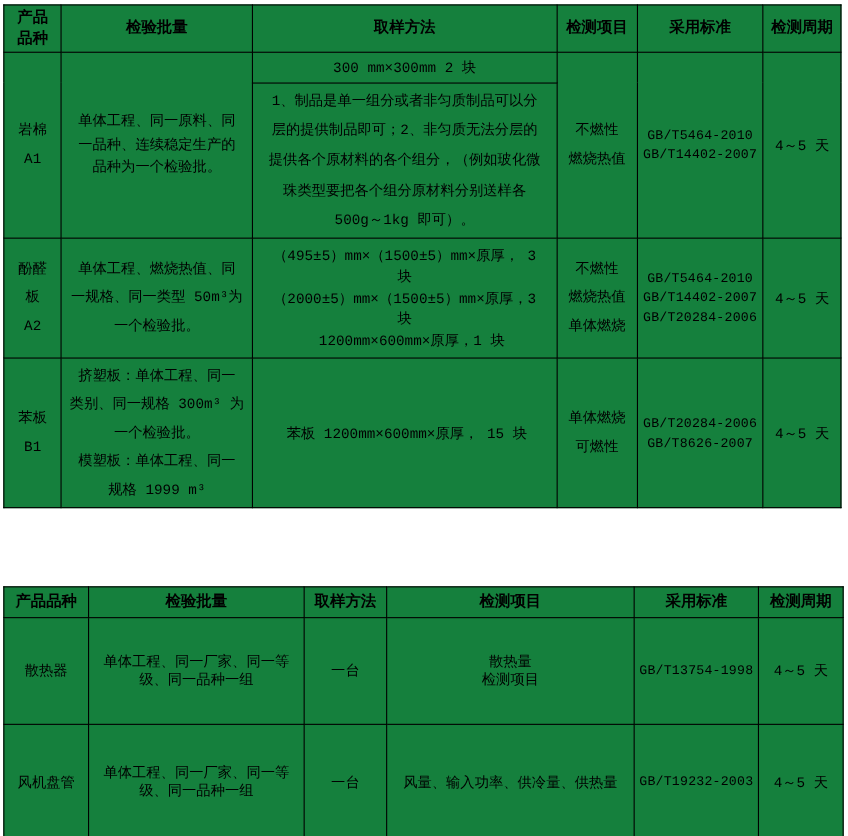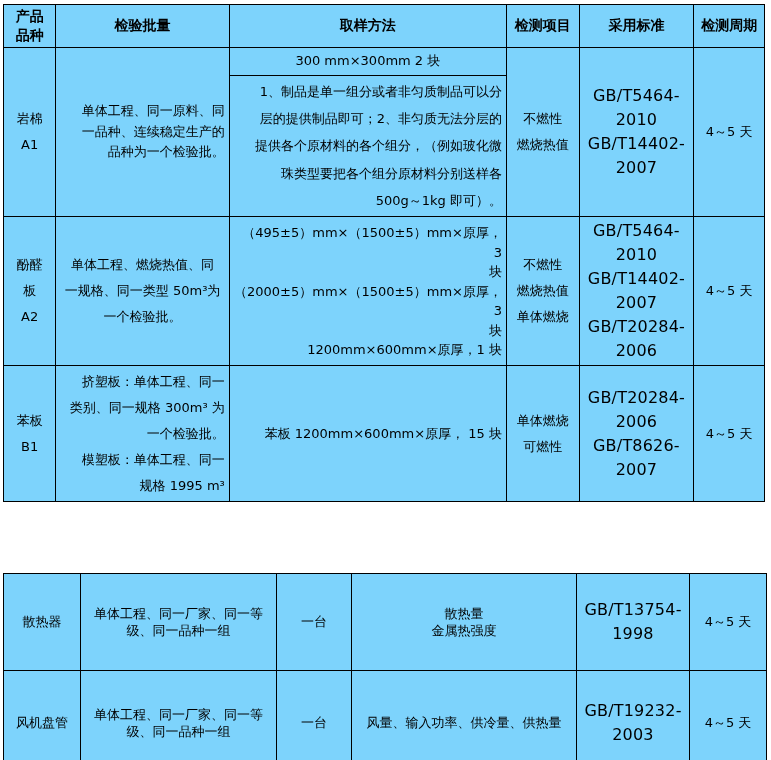--- a/index.html
+++ b/index.html
@@ -1,54 +1,54 @@
 <!DOCTYPE html>
 <html><head>
 <meta charset="utf-8">
 <style>
   html,body{margin:0;padding:0;background:#fff;}
   body{
     width:771px;height:760px;
     font-family:"DejaVu Sans",sans-serif;
     color:#000;
   }
-  table{border-collapse:collapse;table-layout:fixed;background:#7dd3fc;}
+  table{border-collapse:collapse;table-layout:fixed;background:#15803d;}
   td,th{
     border:1px solid #000;
     white-space:pre-line;
     vertical-align:middle;
     overflow:hidden;
     padding:2px 4px;
   }
   th{font-weight:bold;font-size:14px;text-align:center;line-height:1.35;}
-  td{font-size:13px;text-align:center;}
+  td{font-size:13px;text-align:center;font-family:Liberation Mono, monospace;}
 
   .t1{margin:4px 0 0 3px;width:762px;}
   .t2{margin:71px 0 0 3px;width:763px;}
 
   
   .t1 .hrow{height:38px;}
   .t1 .r1a{height:28px;}
   .t1 .r1b{height:138px;}
   .t1 .r2{height:109px;}
   .t1 .r3{height:136px;}
 
   
   .t2 .hrow{height:28px;}
   .t2 .r1{height:97px;}
   .t2 .r2{height:105px;}
 
-  .al{text-align:right;}
+  .al{text-align:center;}
   .prod{line-height:2.0;}
   .lh16{line-height:1.6;}
   .lh20{line-height:2.0;margin-left:20px;}
   .lh21{line-height:2.1;}
   .lh15{line-height:1.5;}
   .lh13{line-height:1.35;}
-  .std{font-size:16px;line-height:1.5;letter-spacing:0.2px;}
+  .std{font-size:12px;line-height:1.5;letter-spacing:0.2px;}
   .pad8{padding-left:8px;}
 </style>
 </head>
 <body>
 
 <table class="t1">
   <colgroup>
     <col style="width:52px">
       <col style="width:172px">
       <col style="width:275px">
@@ -109,49 +109,57 @@
     <td>4～5 天</td>
   </tr>
 
   <tr class="r3">
     <td class="prod">苯板
 B1</td>
     <td class="al lh20">挤塑板：单体工程、同一
 类别、同一规格 300m³ 为
 一个检验批。
 模塑板：单体工程、同一
-规格 1995 m³</td>
+规格 1999 m³</td>
     <td class="al pad8">苯板 1200mm×600mm×原厚， 15 块</td>
     <td class="lh20">单体燃烧
 可燃性</td>
     <td class="std">GB/T20284-2006
 GB/T8626-2007</td>
     <td>4～5 天</td>
   </tr>
 </tbody>
   </table>
 
 <table class="t2">
   <colgroup>
     <col style="width:77px">
       <col style="width:196px">
       <col style="width:75px">
     <col style="width:225px">
       <col style="width:113px">
       <col style="width:77px">
   </colgroup>
   <tbody>
+      <tr class="hrow">
+    <th>产品品种</th>
+    <th>检验批量</th>
+    <th>取样方法</th>
+    <th>检测项目</th>
+    <th>采用标准</th>
+    <th>检测周期</th>
+  </tr>
 
   <tr class="r1">
     <td>散热器</td>
     <td class="lh13">单体工程、同一厂家、同一等
 级、同一品种一组</td>
     <td>一台</td>
     <td class="lh13">散热量
-金属热强度</td>
+检测项目</td>
     <td class="std">GB/T13754-1998</td>
     <td>4～5 天</td>
   </tr>
 
   <tr class="r2">
     <td>风机盘管</td>
     <td class="lh13">单体工程、同一厂家、同一等
 级、同一品种一组</td>
     <td>一台</td>
     <td>风量、输入功率、供冷量、供热量</td>

